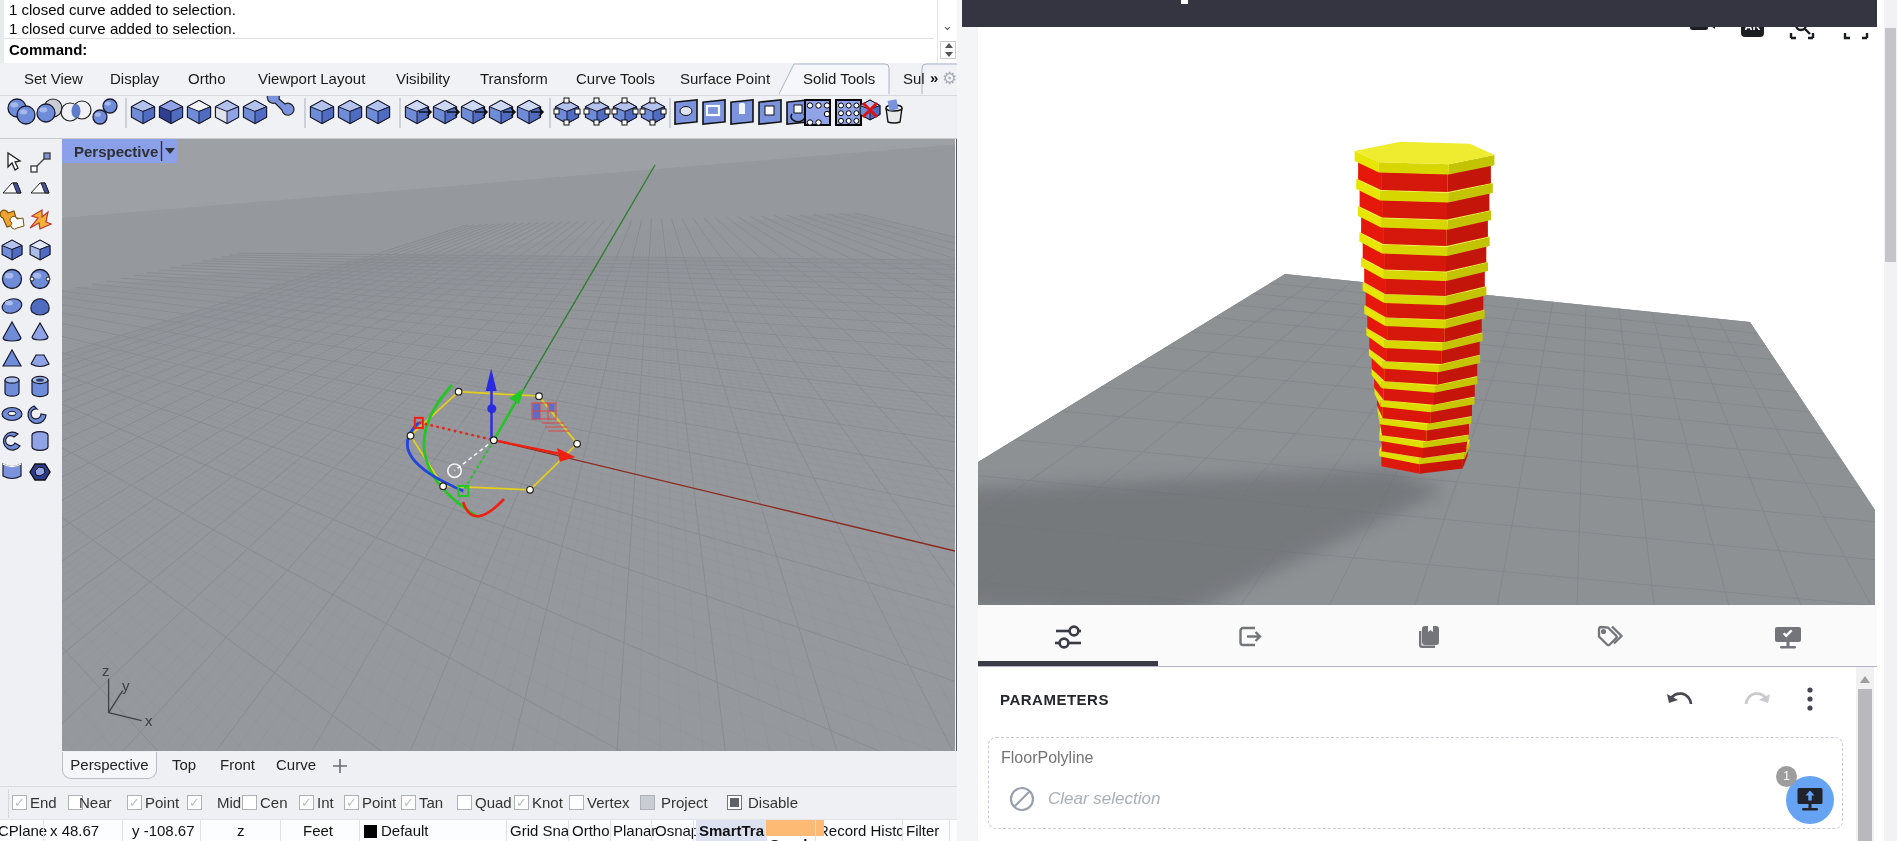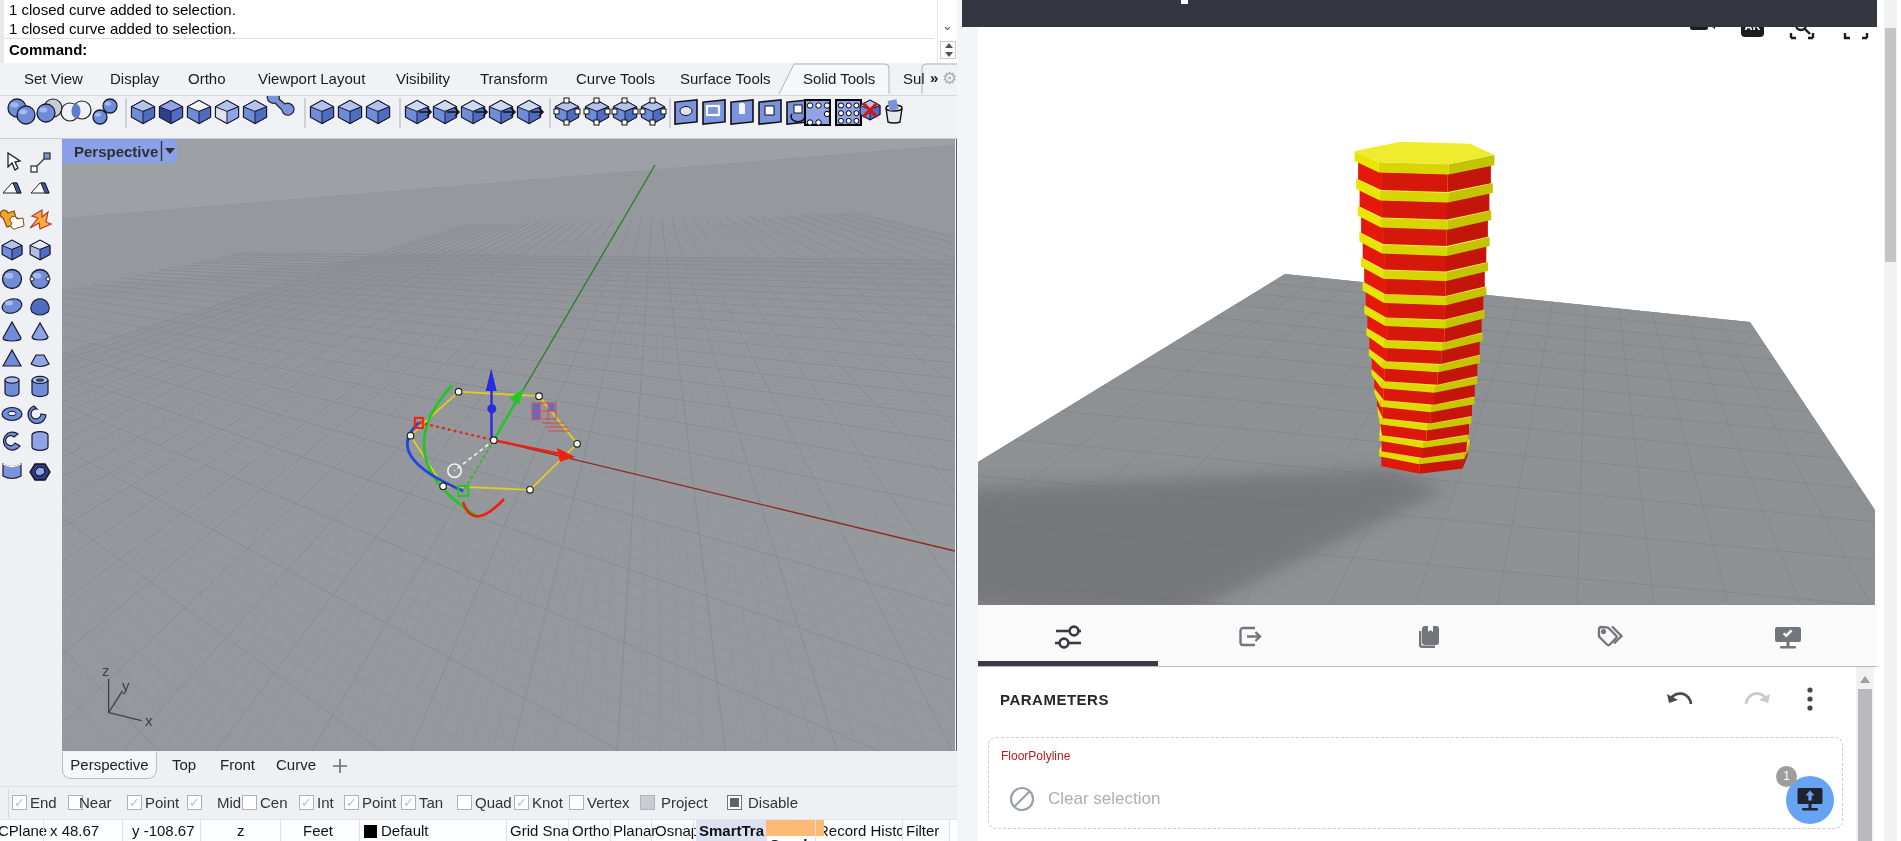--- a/index.html
+++ b/index.html
@@ -21,21 +21,21 @@
     <svg width="40" height="33" style="position:absolute;left:917px;top:0" xmlns="http://www.w3.org/2000/svg">
       <path d="M5,31 L5,5 Q5,1 9,1 L40,1" fill="#f1f2f6" stroke="#aab3c6" stroke-width="1"></path>
     </svg>
     <div style="position:absolute;left:24px;top:7px">Set View</div>
     <div style="position:absolute;left:110px;top:7px">Display</div>
     <div style="position:absolute;left:188px;top:7px">Ortho</div>
     <div style="position:absolute;left:258px;top:7px">Viewport Layout</div>
     <div style="position:absolute;left:396px;top:7px">Visibility</div>
     <div style="position:absolute;left:480px;top:7px">Transform</div>
     <div style="position:absolute;left:576px;top:7px">Curve Tools</div>
-    <div style="position:absolute;left:680px;top:7px">Surface Tools</div>
+    <div style="position:absolute;left:680px;top:7px">Surface Point</div>
     <div style="position:absolute;left:803px;top:7px">Solid Tools</div>
     <div style="position:absolute;left:903px;top:7px">Sul</div>
     <div style="position:absolute;left:930px;top:6px;font-weight:bold">»</div>
     <div style="position:absolute;left:942px;top:5px;color:#a8adb6;font-size:17px">⚙</div>
   </div>
 <div style="position:absolute;left:0;top:96px;width:957px;height:43px;background:#f0f1f4;border-bottom:1px solid #c8cacd"></div>
 <svg width="915" height="40" style="position:absolute;left:0;top:96px" xmlns="http://www.w3.org/2000/svg">
     <g transform="translate(0,-96)">
       <circle cx="17" cy="108" r="9" fill="#6f8cd9" stroke="#1a1a2e" stroke-width="1.3"></circle>
       <ellipse cx="14.3" cy="104.85" rx="4.05" ry="2.6999999999999997" fill="#aabded" opacity="0.9"></ellipse>
@@ -1054,26 +1054,26 @@
     <svg width="32" height="26" style="position:absolute;left:761px;top:20px" xmlns="http://www.w3.org/2000/svg">
       <path d="M28,13 a11 11 0 0 0 -21,4" fill="none" stroke="#c9c9cf" stroke-width="2.8"></path>
       <polygon points="31,7 29,16 20,13" fill="#c9c9cf"></polygon>
     </svg>
     <svg width="24" height="30" style="position:absolute;left:824px;top:18px" xmlns="http://www.w3.org/2000/svg" fill="#46464f">
       <circle cx="8" cy="5" r="2.6"></circle>
       <circle cx="8" cy="14" r="2.6"></circle>
       <circle cx="8" cy="23" r="2.6"></circle>
     </svg>
     <div style="position:absolute;left:10px;top:70px;width:855px;height:92px;border:1px dashed #c8ccd3;border-radius:8px"></div>
-    <div style="position:absolute;left:23px;top:82px;font-size:12px;color:#b91c1c">FloorPolyline</div>
+    <div style="position:absolute;left:23px;top:82px;font-size:16px;color:#737373">FloorPolyline</div>
     <svg width="28" height="28" style="position:absolute;left:31px;top:119px" xmlns="http://www.w3.org/2000/svg">
       <circle cx="13" cy="13" r="11" fill="none" stroke="#9aa0ab" stroke-width="2.2"></circle>
       <line x1="5.5" y1="20.5" x2="20.5" y2="5.5" stroke="#9aa0ab" stroke-width="2.2"></line>
     </svg>
-    <div style="position:absolute;left:70px;top:122px;font-size:17px;color:#a9aeb8">Clear selection</div>
+    <div style="position:absolute;left:70px;top:122px;font-size:17px;font-style:italic;color:#a9aeb8">Clear selection</div>
     <div style="position:absolute;left:808px;top:109px;width:48px;height:48px;border-radius:50%;background:#67a3f3"></div>
     <svg width="26" height="26" style="position:absolute;left:819px;top:120px" xmlns="http://www.w3.org/2000/svg" fill="#20222c">
       <path d="M2,1 h22 a1.5 1.5 0 0 1 1.5,1.5 v13 a1.5 1.5 0 0 1 -1.5,1.5 h-22 a1.5 1.5 0 0 1 -1.5,-1.5 v-13 a1.5 1.5 0 0 1 1.5,-1.5 z"></path>
       <path d="M13,3.5 l4.5,5 h-2.8 v5 h-3.4 v-5 h-2.8 z" fill="#67a3f3"></path>
       <rect x="11.5" y="17" width="3" height="4"></rect>
       <rect x="5" y="21" width="16" height="2.6" rx="1.3"></rect>
     </svg>
     <div style="position:absolute;left:798px;top:99px;width:21px;height:21px;border-radius:50%;background:#9d9d9d;color:#fff;font-size:12px;text-align:center;line-height:21px">1</div>
     <div style="position:absolute;left:878px;top:0;width:18px;height:174px;background:#f1f1f1"></div>
     <svg width="18" height="18" style="position:absolute;left:878px;top:4px" xmlns="http://www.w3.org/2000/svg">

